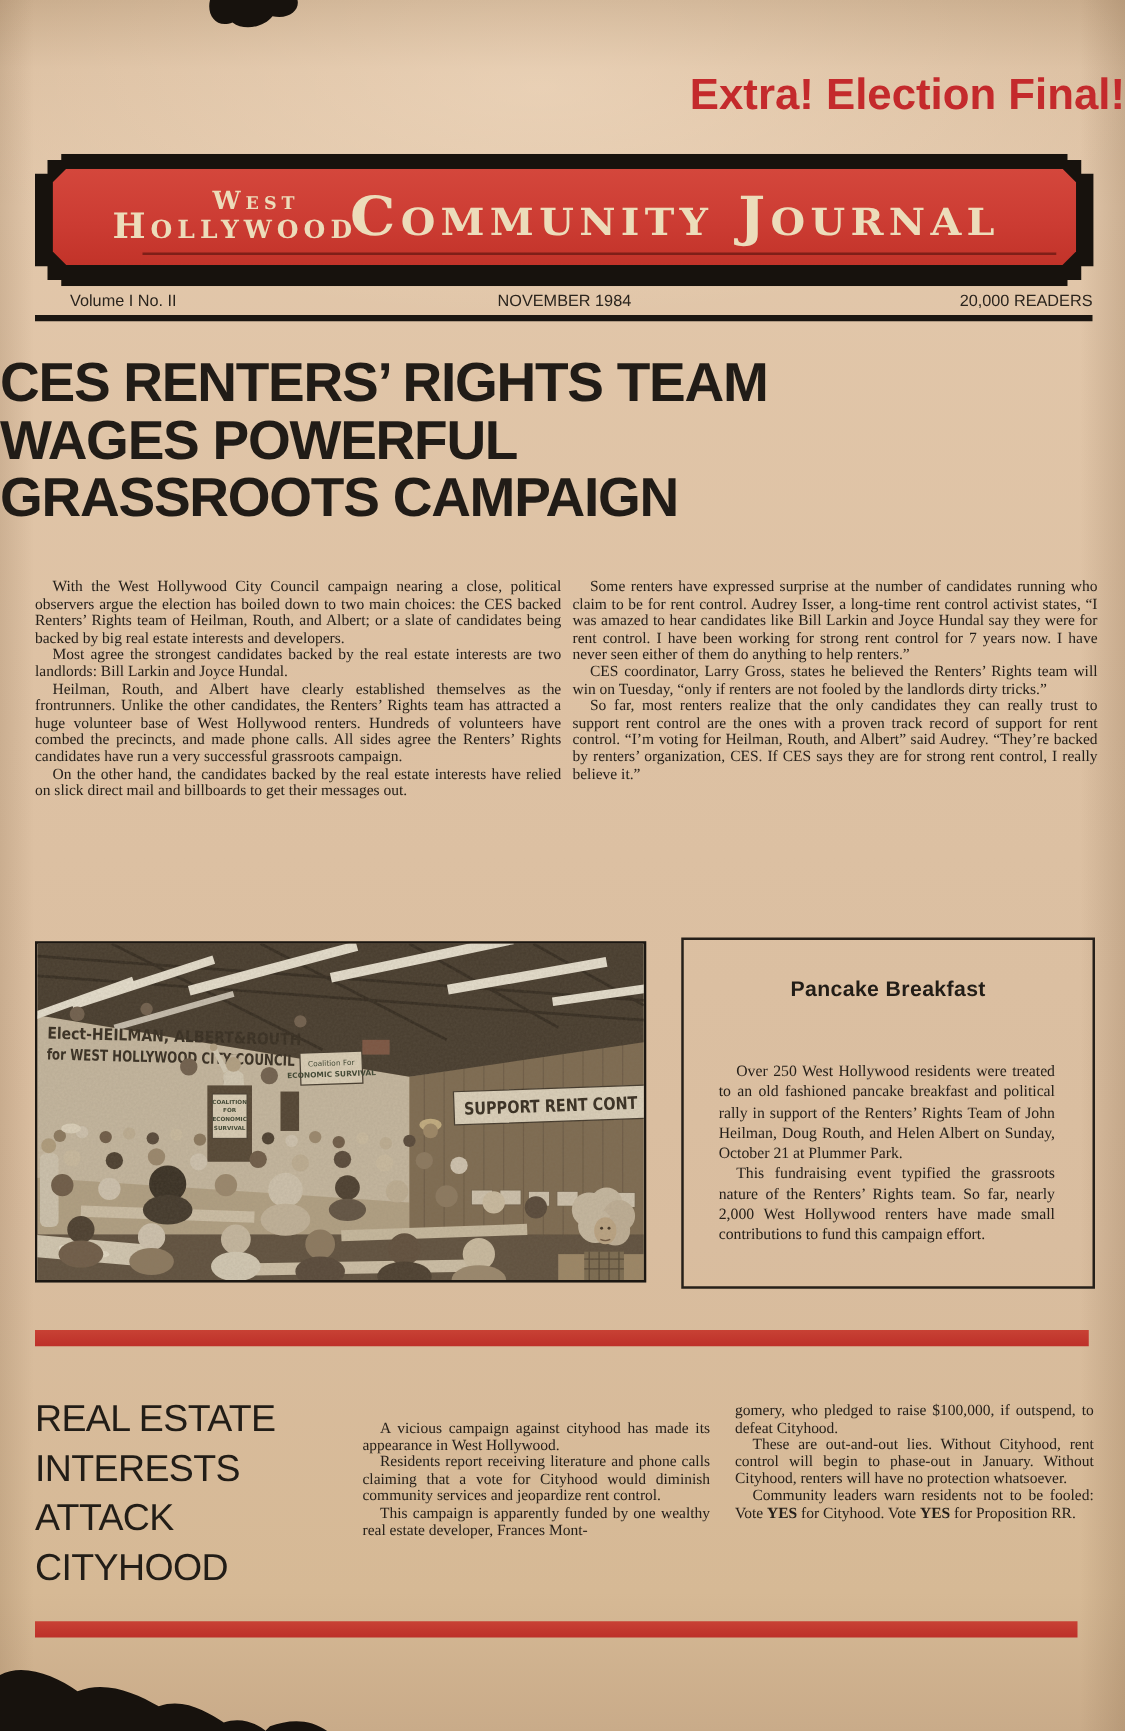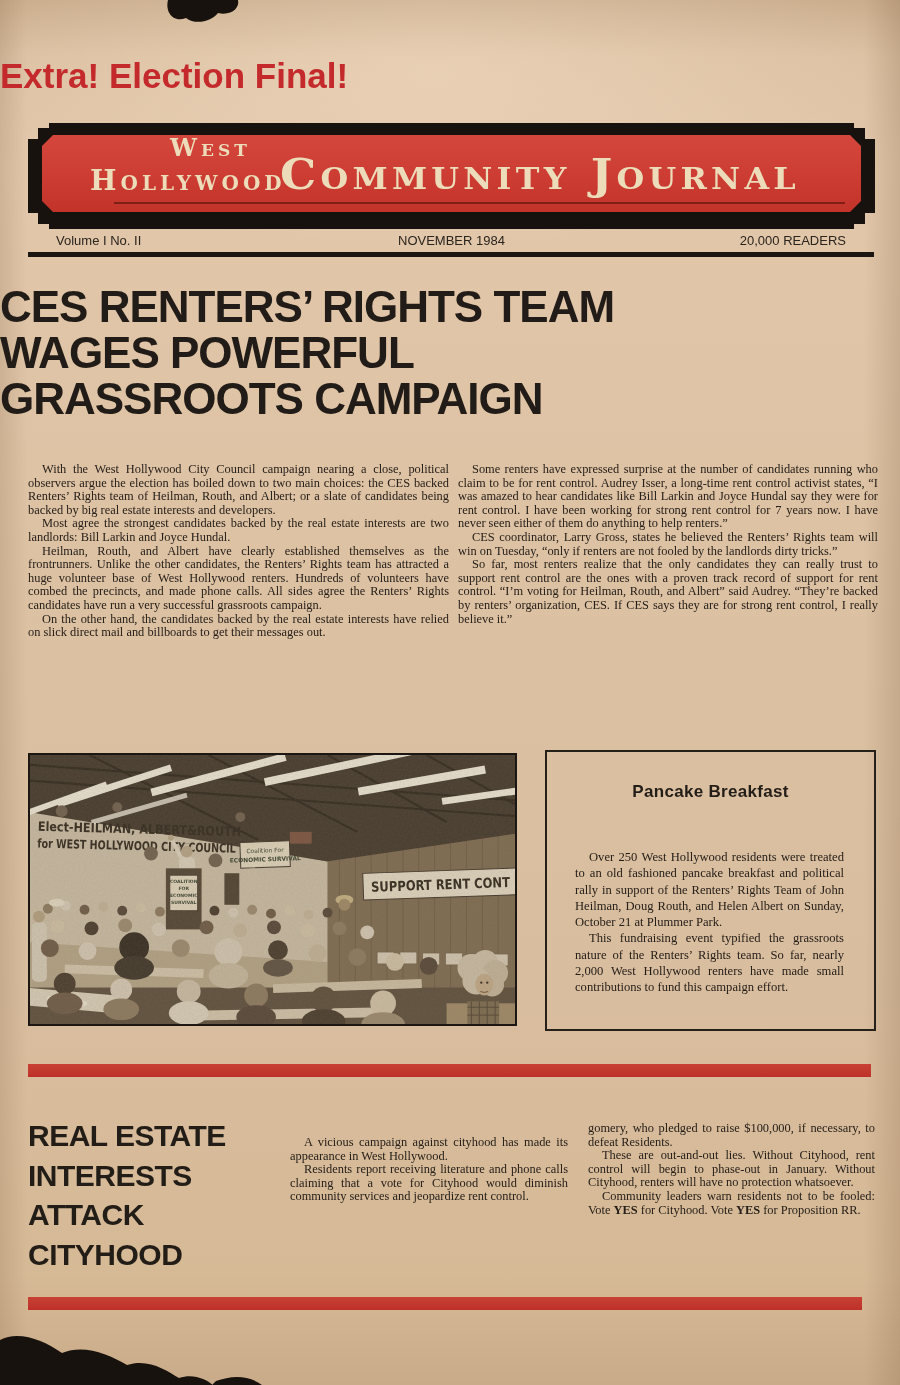--- a/index.html
+++ b/index.html
@@ -4,40 +4,40 @@
 <style>
   html,body{margin:0;padding:0;background:#8a7b66;}
   .page{position:relative;width:900px;height:1385px;overflow:hidden;
     font-family:"Liberation Serif",serif;color:#26201a;
     background:
       linear-gradient(90deg, rgba(120,90,60,.18) 0%, rgba(120,90,60,0) 3%, rgba(255,240,220,0) 50%, rgba(120,90,60,0) 96%, rgba(120,90,60,.22) 100%),
       radial-gradient(ellipse 700px 260px at 48% 70px, rgba(255,236,214,.35), rgba(255,236,214,0) 70%),
       linear-gradient(180deg,#c9ac8c 0%,#dcc0a2 4%,#e2c7aa 12%,#ddc1a3 42%,#d9bd9f 72%,#d6b995 92%,#c9ab89 100%);}
   .abs{position:absolute;}
   
-  .extra{top:56px;left:0;right:0;text-align:left;
+  .extra{top:56px;left:0;right:0;text-align:right;
     font-family:"Liberation Sans",sans-serif;font-weight:700;font-size:35px;
     letter-spacing:0px;color:#c42a2c;}
   
   .plaque{left:28px;top:123px;width:847px;height:106px;background:#17120d;
     clip-path:polygon(0px 16px,10px 16px,10px 5px,21px 5px,21px 0px,826px 0px,826px 5px,837px 5px,837px 16px,847px 16px,847px 90px,837px 90px,837px 101px,826px 101px,826px 106px,21px 106px,21px 101px,10px 101px,10px 90px,0px 90px);}
   .plaque-red{position:absolute;left:14px;top:12px;right:14px;bottom:17px;
     background:linear-gradient(180deg,#d4473c 0%,#cc3c33 55%,#c23329 100%);
     clip-path:polygon(11px 0,calc(100% - 11px) 0,100% 11px,100% calc(100% - 11px),calc(100% - 11px) 100%,11px 100%,0 calc(100% - 11px),0 11px);}
   .m-line{position:absolute;left:72px;right:16px;bottom:8px;height:2px;background:rgba(70,12,10,.55);}
   .m-west,.m-holly,.m-comm{position:absolute;font-family:"DejaVu Serif",serif;font-weight:700;
     font-variant:small-caps;color:#ecdcba;line-height:1;white-space:nowrap;}
-  .m-west{left:142px;top:13px;font-size:24px;letter-spacing:4px;}
+  .m-west{left:142px;top:27px;font-size:20px;letter-spacing:4px;}
   .m-holly{left:62px;top:44px;font-size:28px;letter-spacing:4px;}
   .m-comm{left:252px;top:30px;font-size:43px;letter-spacing:4px;transform:scaleX(1.06);transform-origin:left;}
   
   .issue{left:28px;top:233px;width:847px;height:18px;font-family:"Liberation Sans",sans-serif;font-size:13px;color:#2a241d;}
   .issue .i-left{position:absolute;left:28px;}
   .issue .i-center{position:absolute;left:50%;transform:translateX(-50%);}
-  .issue .i-right{position:absolute;right:29px;}
+  .issue .i-right{position:absolute;right:1px;}
   .rule{left:28px;top:252px;width:846px;height:5px;background:#1b1611;}
   
   .headline{top:284px;left:0;right:0;text-align:left;
     font-family:"Liberation Sans",sans-serif;font-weight:700;font-size:44px;
     line-height:46px;letter-spacing:-1px;color:#211c17;}
   
   .story p{margin:0;text-indent:14px;text-align:justify;font-size:12.4px;line-height:13.6px;}
   .story p.np{text-indent:0;}
   .col{position:absolute;top:0;}
   .story{left:28px;top:463px;width:850px;height:295px;}
@@ -50,21 +50,21 @@
   .pancake{left:545px;top:750px;width:331px;height:281px;border:2px solid #26201a;box-sizing:border-box;}
   .pancake h2{margin:30px 0 0 0;text-align:center;font-family:"Liberation Sans",sans-serif;
     font-weight:700;font-size:17px;letter-spacing:.3px;color:#221d17;}
   .pancake .bx{margin-top:47px;padding:0 30px 0 28px;}
   .pancake p{margin:0;text-indent:14px;text-align:justify;font-size:12.6px;line-height:16.3px;}
   
   .bar{height:13px;background:linear-gradient(180deg,#c84134 0%,#bd3029 100%);}
   .bar1{left:28px;top:1064px;width:843px;}
   .bar2{left:28px;top:1297px;width:834px;}
   
-  .city-head{left:28px;top:1116px;font-family:"Liberation Sans",sans-serif;font-weight:700;
+  .city-head{left:28px;top:1116px;font-family:"Liberation Sans",sans-serif;font-weight:400;
     font-size:30px;line-height:39.5px;letter-spacing:-.5px;color:#221d17;}
   .citycol p{margin:0;text-indent:14px;text-align:justify;font-size:12.4px;line-height:13.6px;}
   .citycol p.np{text-indent:0;}
   .city-mid{left:290px;top:1136px;width:278px;}
   .city-right{left:588px;top:1122px;width:287px;}
   .blob{fill:#17120d;}
 </style>
 </head>
 <body>
 
@@ -330,23 +330,24 @@
 
   <div class="abs city-head">
     <div>REAL ESTATE</div>
     <div>INTERESTS</div>
     <div>ATTACK</div>
     <div>CITYHOOD</div>
   </div>
   <div class="abs citycol city-mid">
     <p>A vicious campaign against cityhood has made its appearance in West Hollywood.</p>
     <p>Residents report receiving literature and phone calls claiming that a vote for Cityhood would diminish community services and jeopardize rent control.</p>
+    <p>This campaign is apparently funded by one wealthy real estate developer, Frances Mont-</p>
   </div>
   <div class="abs citycol city-right">
-    <p class="np">gomery, who pledged to raise $100,000, if necessary, to defeat Residents.</p>
+    <p class="np">gomery, who pledged to raise $100,000, if outspend, to defeat Cityhood.</p>
     <p>These are out-and-out lies. Without Cityhood, rent control will begin to phase-out in January. Without Cityhood, renters will have no protection whatsoever.</p>
     <p><span>Community leaders warn residents not to be fooled: Vote </span><b>YES</b><span> for Cityhood. Vote </span><b>YES</b><span> for Proposition RR.</span></p>
   </div>
 
   <div class="abs bar bar2"></div>
 
   <svg class="abs" style="left:0;top:1318px" width="300" height="67">
     <path class="blob" d="M0,22 C18,12 44,22 62,35 C84,26 108,36 127,47 C148,40 166,52 179,60 C193,55 206,61 213,67 L262,67 C247,56 230,58 216,63 L212,67 L0,67 Z"></path>
   </svg>
 

